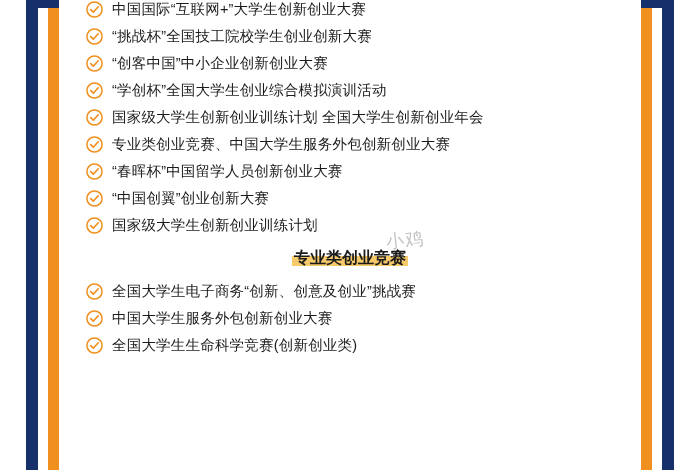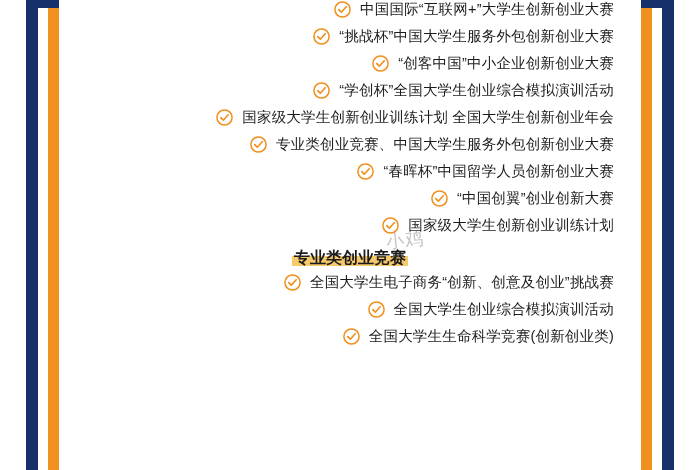--- a/index.html
+++ b/index.html
@@ -132,21 +132,20 @@
   .list {
     padding: 0;
     margin: 0;
     list-style: none;
   }
   .item {
     display: flex;
     align-items: flex-start;
     margin: 0 0 9px 0;
     line-height: 18px;
-    justify-content: flex-end;
   }
   .check {
     flex: 0 0 auto;
     width: 17px;
     height: 17px;
     margin-right: 9px;
     margin-top: 1px;
   }
   .check svg { display: block; }
   .item-text {
@@ -154,21 +153,21 @@
     color: #1b1b1b;
     font-family: "Liberation Sans", sans-serif;
     letter-spacing: 0.2px;
     white-space: nowrap;
   }
   .section-heading {
     text-align: center;
     font-size: 16px;
     font-weight: bold;
     color: #1b1b1b;
-    margin: 14px 0 4px 0;
+    margin: 14px 0 13px 0;
     position: relative;
     display: block;
   }
   .section-heading .hl {
     background: linear-gradient(to top, #f6c96a 58%, rgba(246,201,106,0) 58%);
     padding: 0 2px;
   }
   .watermark {
     position: absolute;
     left: 300px;
@@ -213,21 +212,21 @@
         </span>
         <span class="item-text">中国国际“互联网+”大学生创新创业大赛</span>
       </li>
       <li class="item">
         <span class="check">
           <svg width="17" height="17" viewBox="0 0 17 17">
               <circle cx="8.5" cy="8.5" r="7.6" fill="none" stroke="#f0901f" stroke-width="1.5"></circle>
               <path d="M4.8 8.7 L7.3 11.2 L12.2 5.8" fill="none" stroke="#f0901f" stroke-width="1.7" stroke-linecap="round" stroke-linejoin="round"></path>
             </svg>
         </span>
-        <span class="item-text">“挑战杯”中国大学生服务外包创新创业大赛</span>
+        <span class="item-text">“挑战杯”全国技工院校学生创业创新大赛</span>
       </li>
       <li class="item">
         <span class="check">
           <svg width="17" height="17" viewBox="0 0 17 17">
               <circle cx="8.5" cy="8.5" r="7.6" fill="none" stroke="#f0901f" stroke-width="1.5"></circle>
               <path d="M4.8 8.7 L7.3 11.2 L12.2 5.8" fill="none" stroke="#f0901f" stroke-width="1.7" stroke-linecap="round" stroke-linejoin="round"></path>
             </svg>
         </span>
         <span class="item-text">“创客中国”中小企业创新创业大赛</span>
       </li>
@@ -301,21 +300,21 @@
         </span>
         <span class="item-text">全国大学生电子商务“创新、创意及创业”挑战赛</span>
       </li>
       <li class="item">
         <span class="check">
           <svg width="17" height="17" viewBox="0 0 17 17">
               <circle cx="8.5" cy="8.5" r="7.6" fill="none" stroke="#f0901f" stroke-width="1.5"></circle>
               <path d="M4.8 8.7 L7.3 11.2 L12.2 5.8" fill="none" stroke="#f0901f" stroke-width="1.7" stroke-linecap="round" stroke-linejoin="round"></path>
             </svg>
         </span>
-        <span class="item-text">全国大学生创业综合模拟演训活动</span>
+        <span class="item-text">中国大学生服务外包创新创业大赛</span>
       </li>
       <li class="item">
         <span class="check">
           <svg width="17" height="17" viewBox="0 0 17 17">
               <circle cx="8.5" cy="8.5" r="7.6" fill="none" stroke="#f0901f" stroke-width="1.5"></circle>
               <path d="M4.8 8.7 L7.3 11.2 L12.2 5.8" fill="none" stroke="#f0901f" stroke-width="1.7" stroke-linecap="round" stroke-linejoin="round"></path>
             </svg>
         </span>
         <span class="item-text">全国大学生生命科学竞赛(创新创业类)</span>
       </li>

